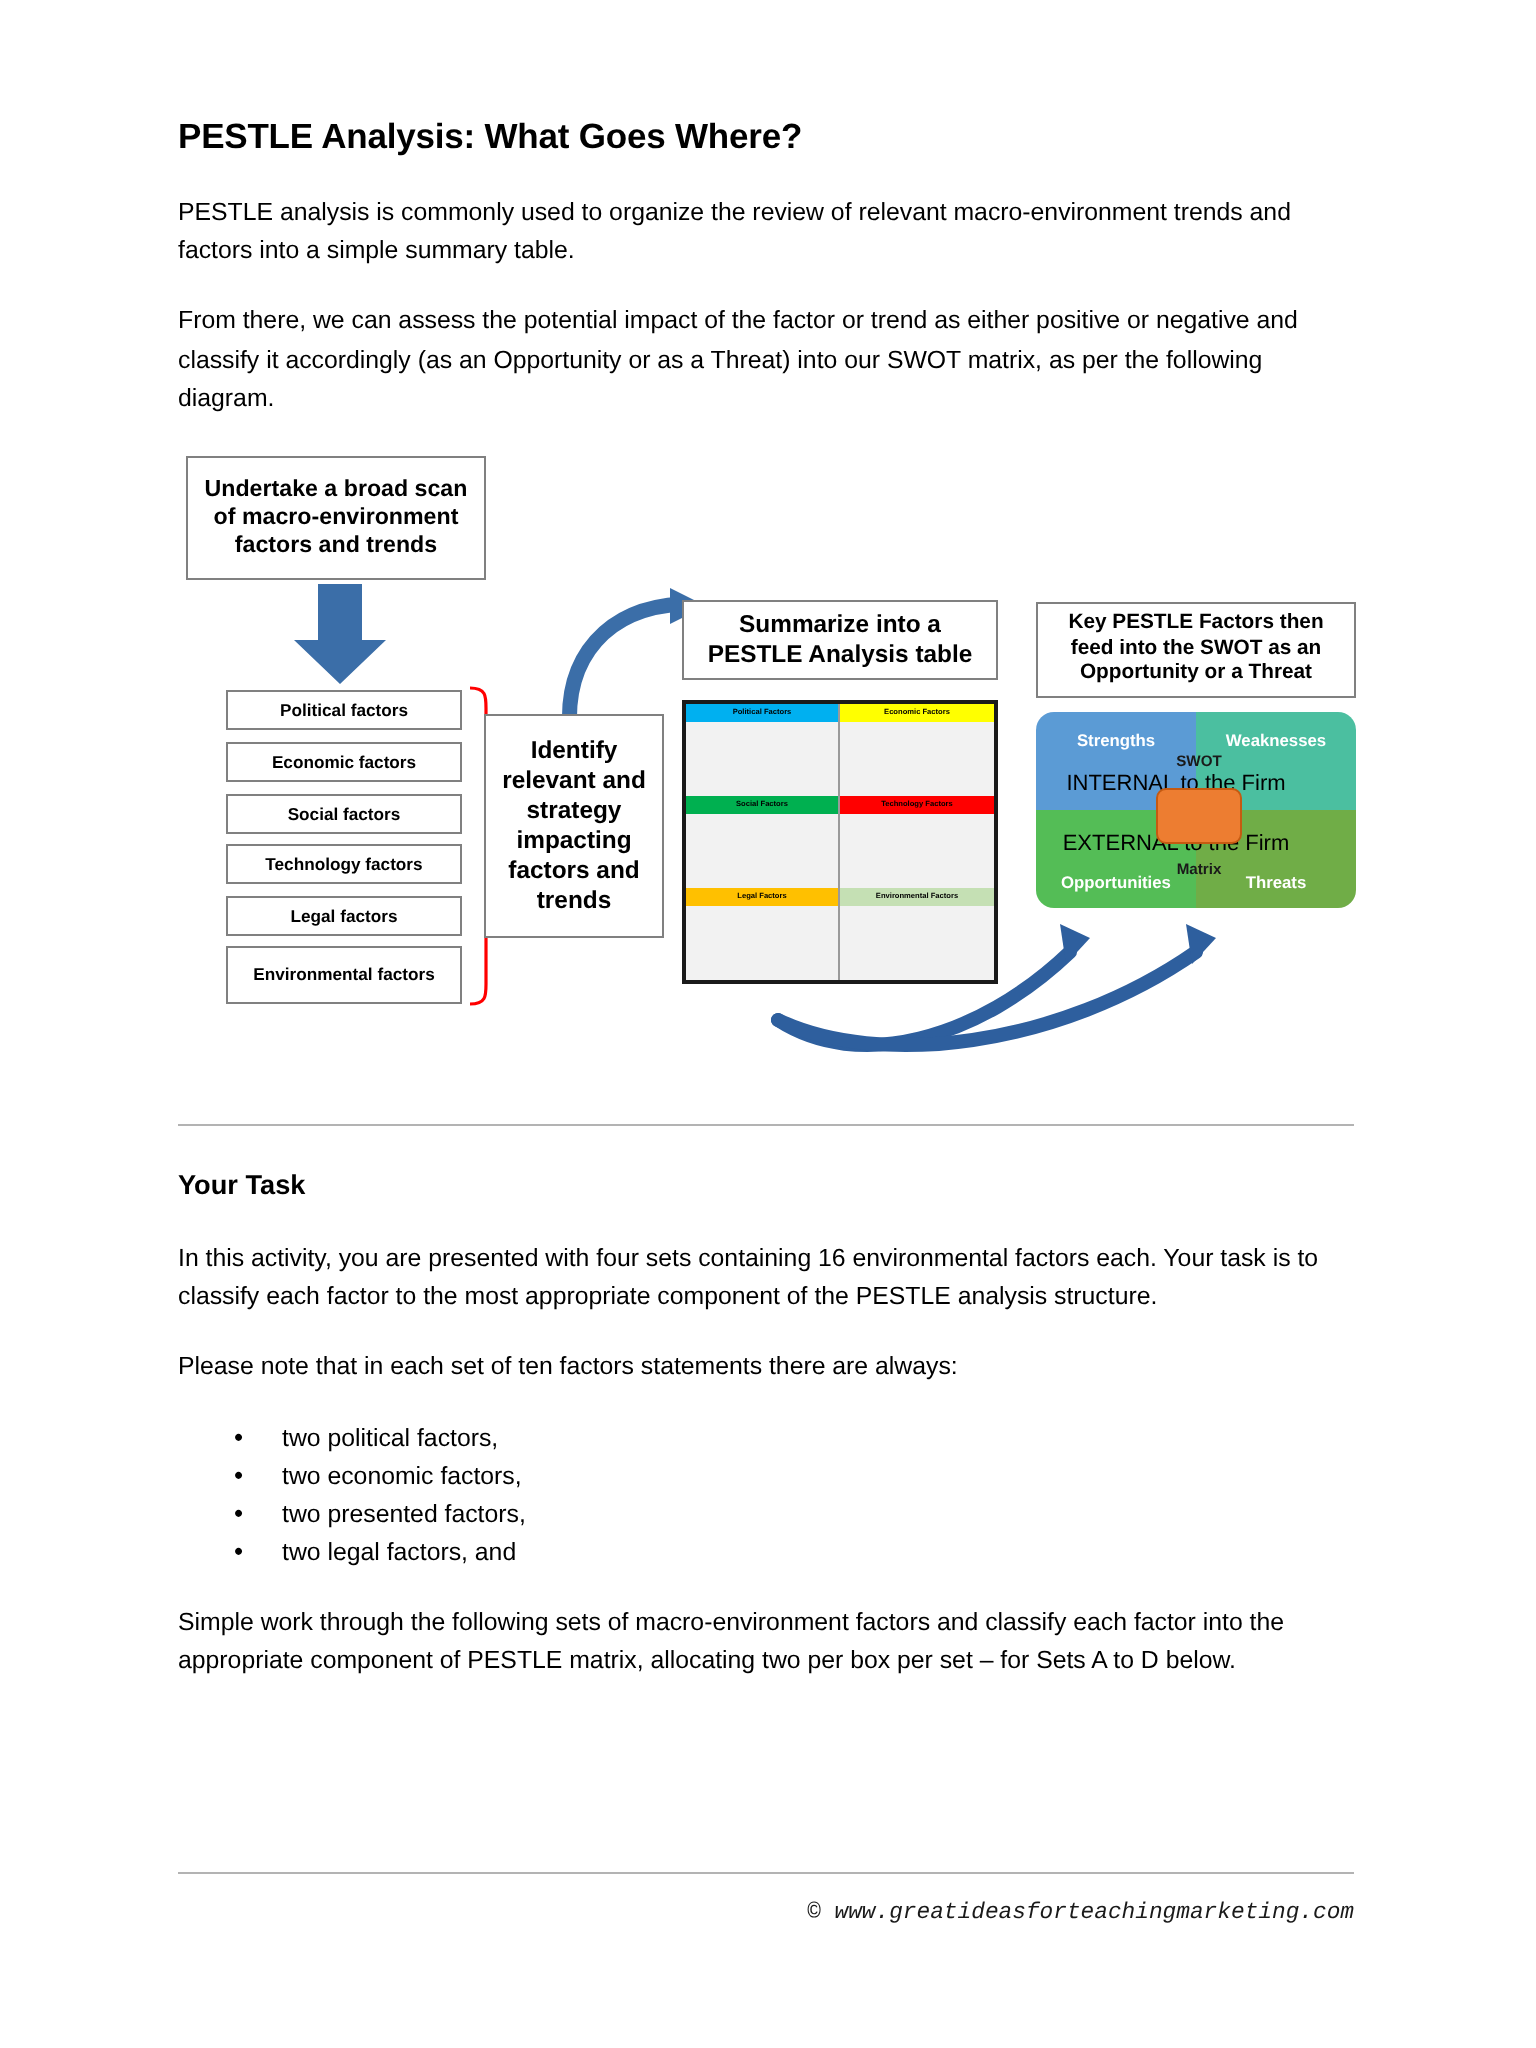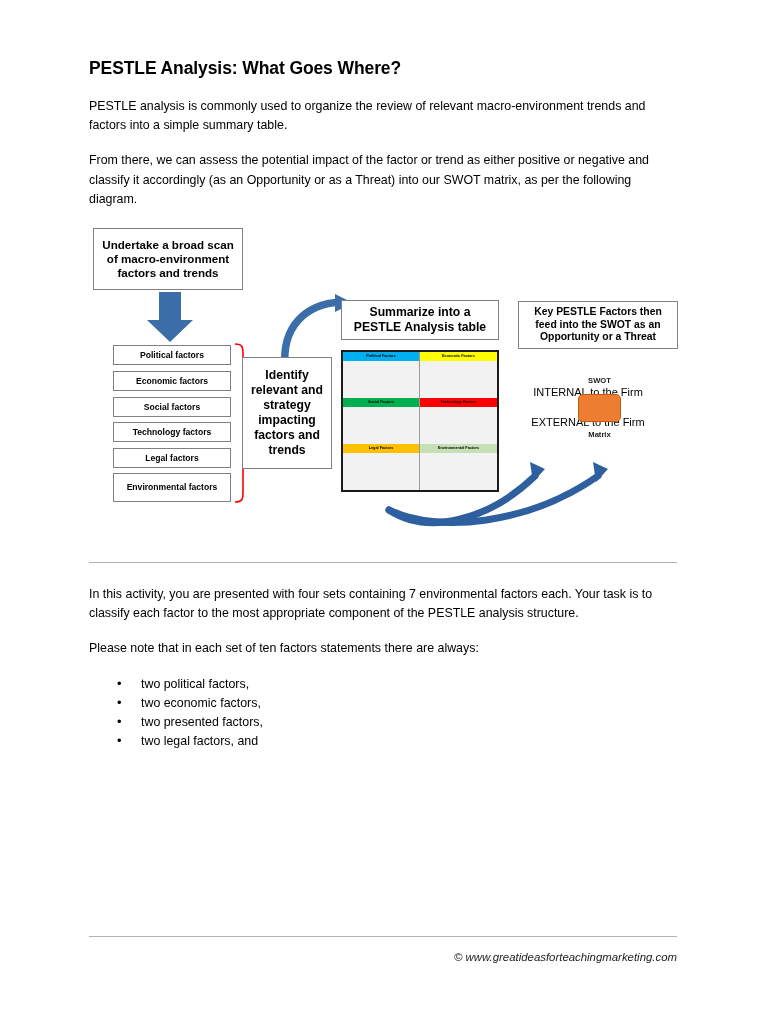--- a/index.html
+++ b/index.html
@@ -70,21 +70,21 @@
   }
   .footer {
     position: absolute;
     left: 89px;
     top: 936px;
     width: 588px;
   }
   .footer .rule { margin-bottom: 14px; }
   .footer-text {
     text-align: right;
-    font-family: Liberation Sans, sans-serif;
+    font-family: Liberation Mono, monospace;
     font-style: italic;
     font-size: 11.4px;
     color: #1a1a1a;
   }
 
   
   .diagram {
     position: absolute;
     left: 89px;
     top: 228px;
@@ -316,40 +316,56 @@
       <div class="tcell">
         <div class="tcell-head" style="background: rgb(255, 192, 0);">Legal Factors</div>
         <div class="tcell-body"></div>
       </div>
       <div class="tcell">
         <div class="tcell-head" style="background: rgb(197, 224, 180);">Environmental Factors</div>
         <div class="tcell-body"></div>
       </div>
     </div>
 
+    <div id="swot">
+      <div class="quad" id="q-s" style="background: rgb(91, 155, 213);">
+        <div class="quad-label">Strengths</div>
+      </div>
+      <div class="quad" id="q-w" style="background: rgb(75, 191, 160);">
+        <div class="quad-label">Weaknesses</div>
+      </div>
+      <div class="quad" id="q-o" style="background: rgb(84, 189, 86);">
+        <div class="quad-label">Opportunities</div>
+      </div>
+      <div class="quad" id="q-t" style="background: rgb(112, 173, 71);">
+        <div class="quad-label">Threats</div>
+      </div>
+    </div>
     <div class="swot-band" id="band-internal" style="left:429px;">INTERNAL to the Firm</div>
     <div class="swot-band" id="band-external" style="left:429px;">EXTERNAL to the Firm</div>
     <div id="swot-center" style="background: rgb(237, 125, 49);">
       <span>SWOT</span>
       <span>Matrix</span>
     </div>
 
   </div>
 
   <div style="position:absolute; left:89px; top:562px; width:588px;">
     <hr class="rule">
     <div style="height:22px;"></div>
-    <p class="para">In this activity, you are presented with four sets containing 7 environmental factors each. Your task is to classify each factor to the most appropriate component of the PESTLE analysis structure.</p>
+    <h2 class="section-title">Your Task</h2>
+    <p class="para">In this activity, you are presented with four sets containing 16 environmental factors each. Your task is to classify each factor to the most appropriate component of the PESTLE analysis structure.</p>
     <p class="para">Please note that in each set of ten factors statements there are always:</p>
     <ul class="bullets">
       <li>two political factors,</li>
       <li>two economic factors,</li>
       <li>two presented factors,</li>
       <li>two legal factors, and</li>
     </ul>
+    <p class="para">Simple work through the following sets of macro-environment factors and classify each factor into the appropriate component of PESTLE matrix, allocating two per box per set – for Sets A to D below.</p>
   </div>
 
   <div class="footer">
     <hr class="rule">
     <div class="footer-text">© www.greatideasforteachingmarketing.com</div>
   </div>
 
 </div>
 
 </body></html>

